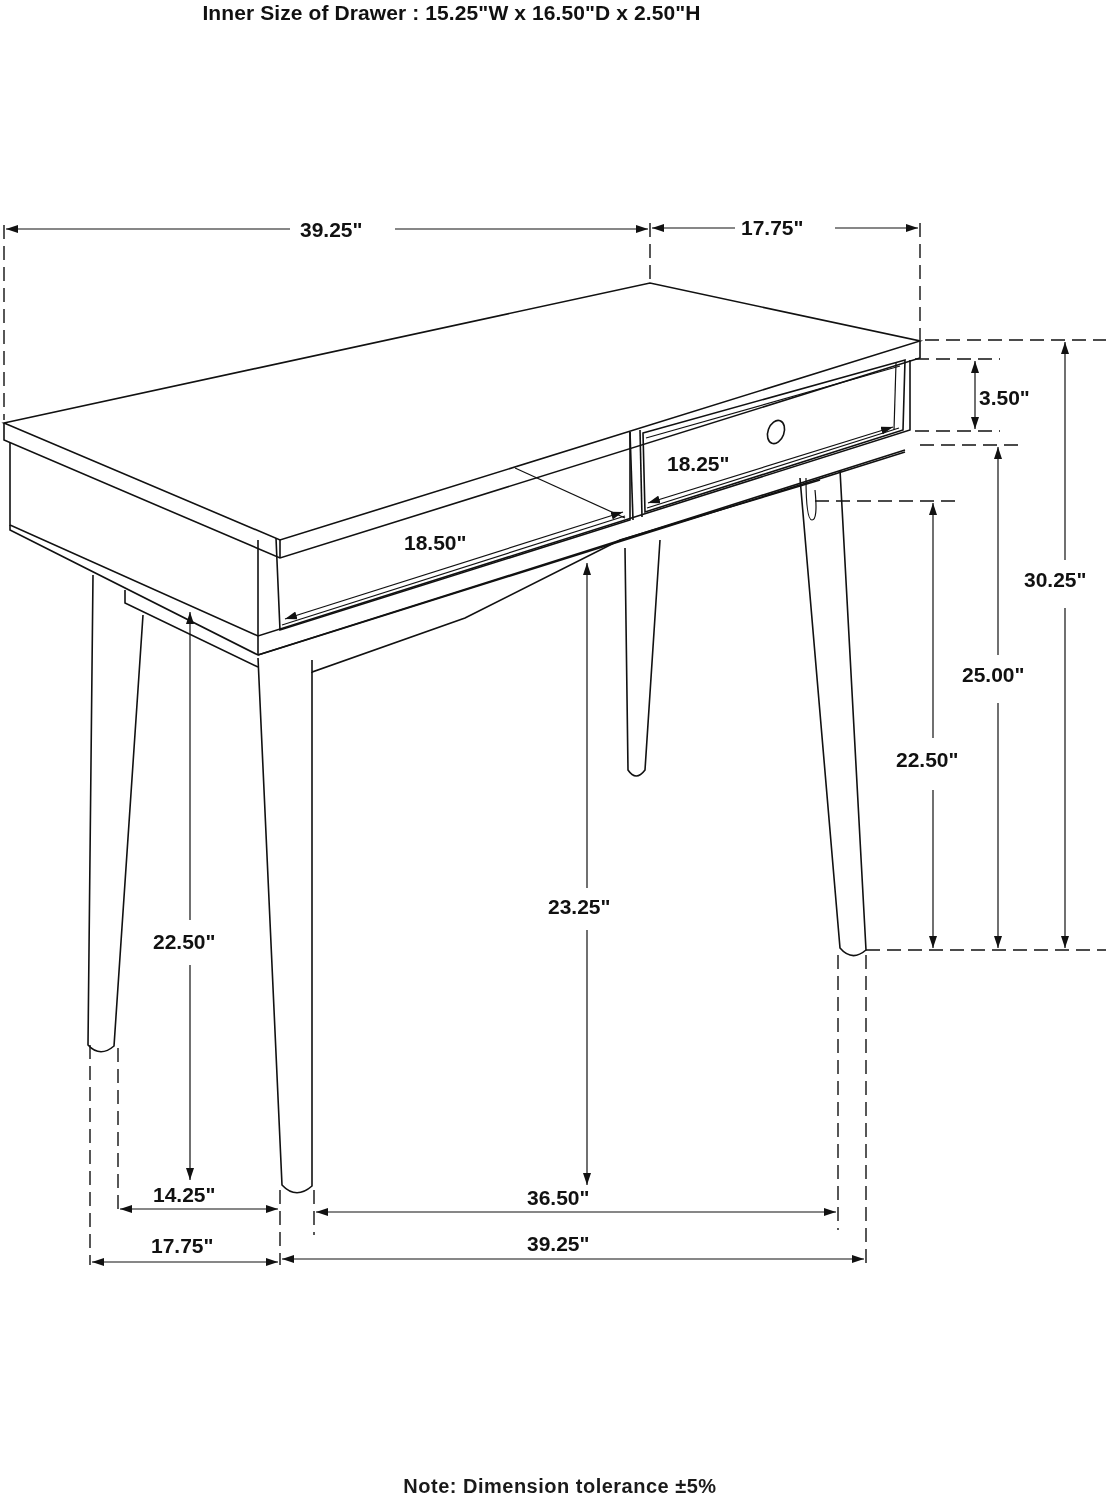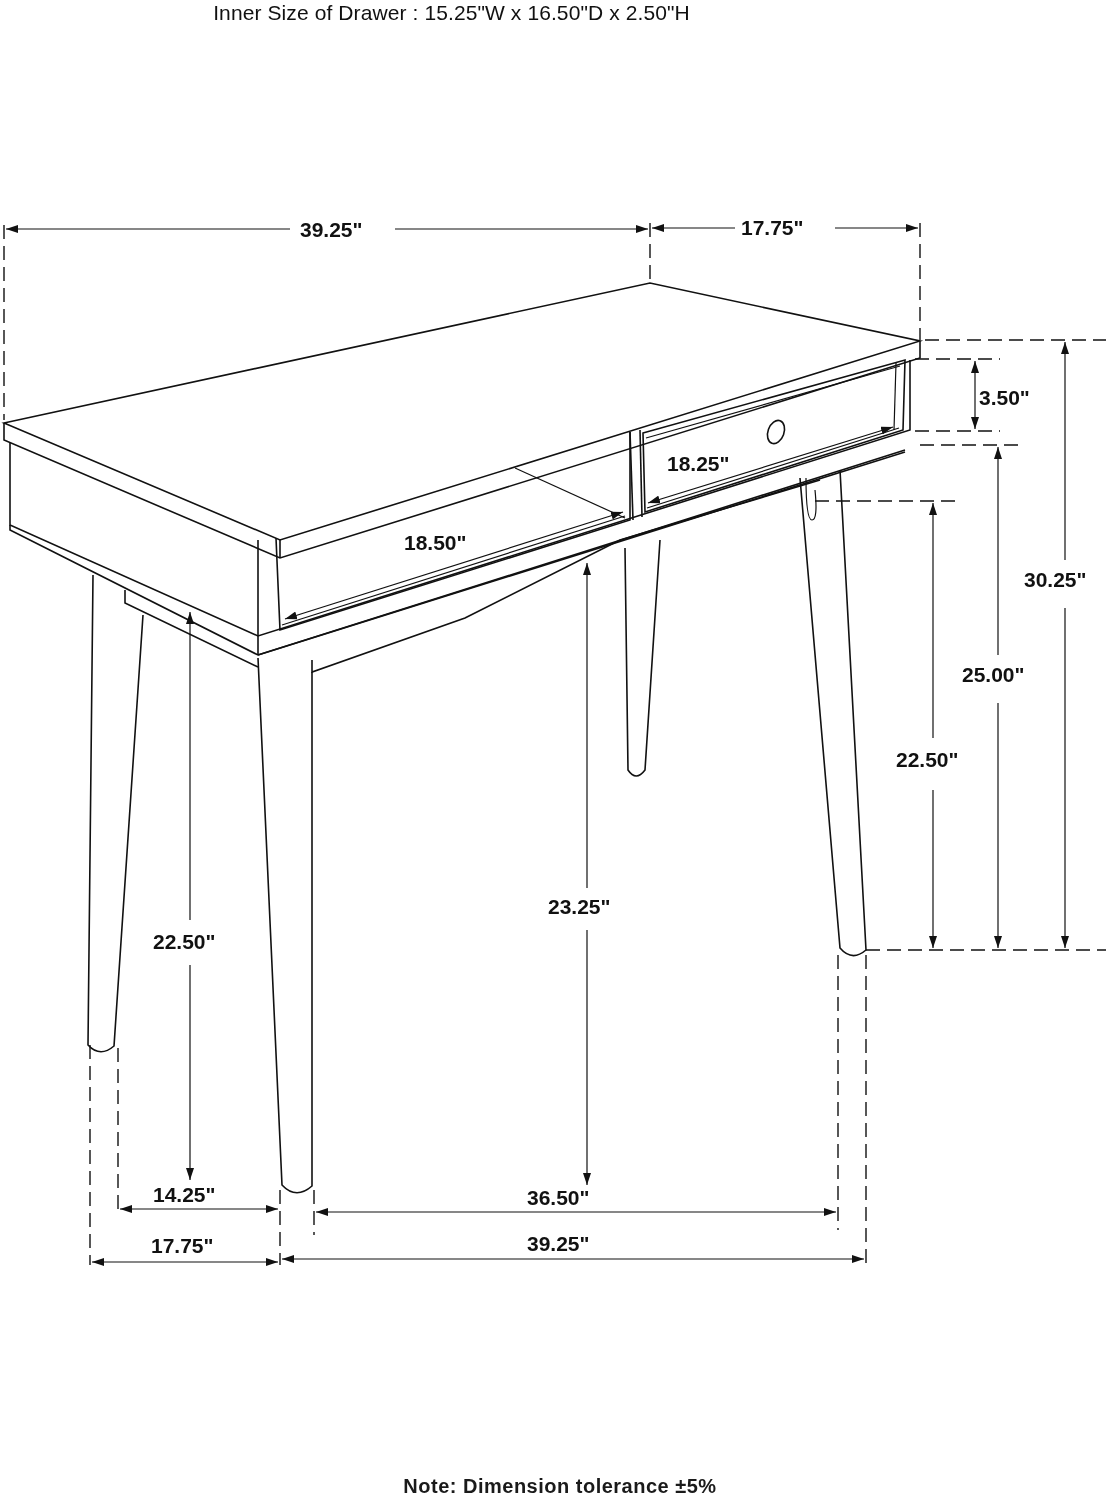--- a/index.html
+++ b/index.html
@@ -1,20 +1,20 @@
 <!DOCTYPE html>
 <html><head>
 <meta charset="utf-8">
 <style>
   html, body { margin: 0; padding: 0; background: #ffffff; }
   body { width: 1106px; height: 1500px; position: relative; overflow: hidden;
          font-family: "Liberation Sans", sans-serif; color: #111; }
   svg.drawing { position: absolute; left: 0; top: 0; }
   .title { position: absolute; left: 0; width: 903px; top: 1px; text-align: center;
-           font-size: 21px; font-weight: normal; color: #111; letter-spacing: 0.1px; }
+           font-size: 21px; font-weight: bold; color: #111; letter-spacing: 0.1px; }
   .note { position: absolute; left: 0; width: 1120px; top: 1475px; text-align: center;
           font-size: 20px; font-weight: bold; color: #1a1a1a; letter-spacing: 0.5px; }
   .dim { position: absolute; font-size: 21px; font-weight: bold; background: #fff;
          padding: 0 3px; line-height: 24px; white-space: nowrap; color: #111; }
   .ln { stroke: #111; stroke-width: 1.6; fill: none; }
   .thin { stroke: #111; stroke-width: 1.2; fill: none; }
   .dash { stroke: #111; stroke-width: 1.4; fill: none; stroke-dasharray: 14 7; }
   .arr { fill: #111; }
 </style>
 </head>

